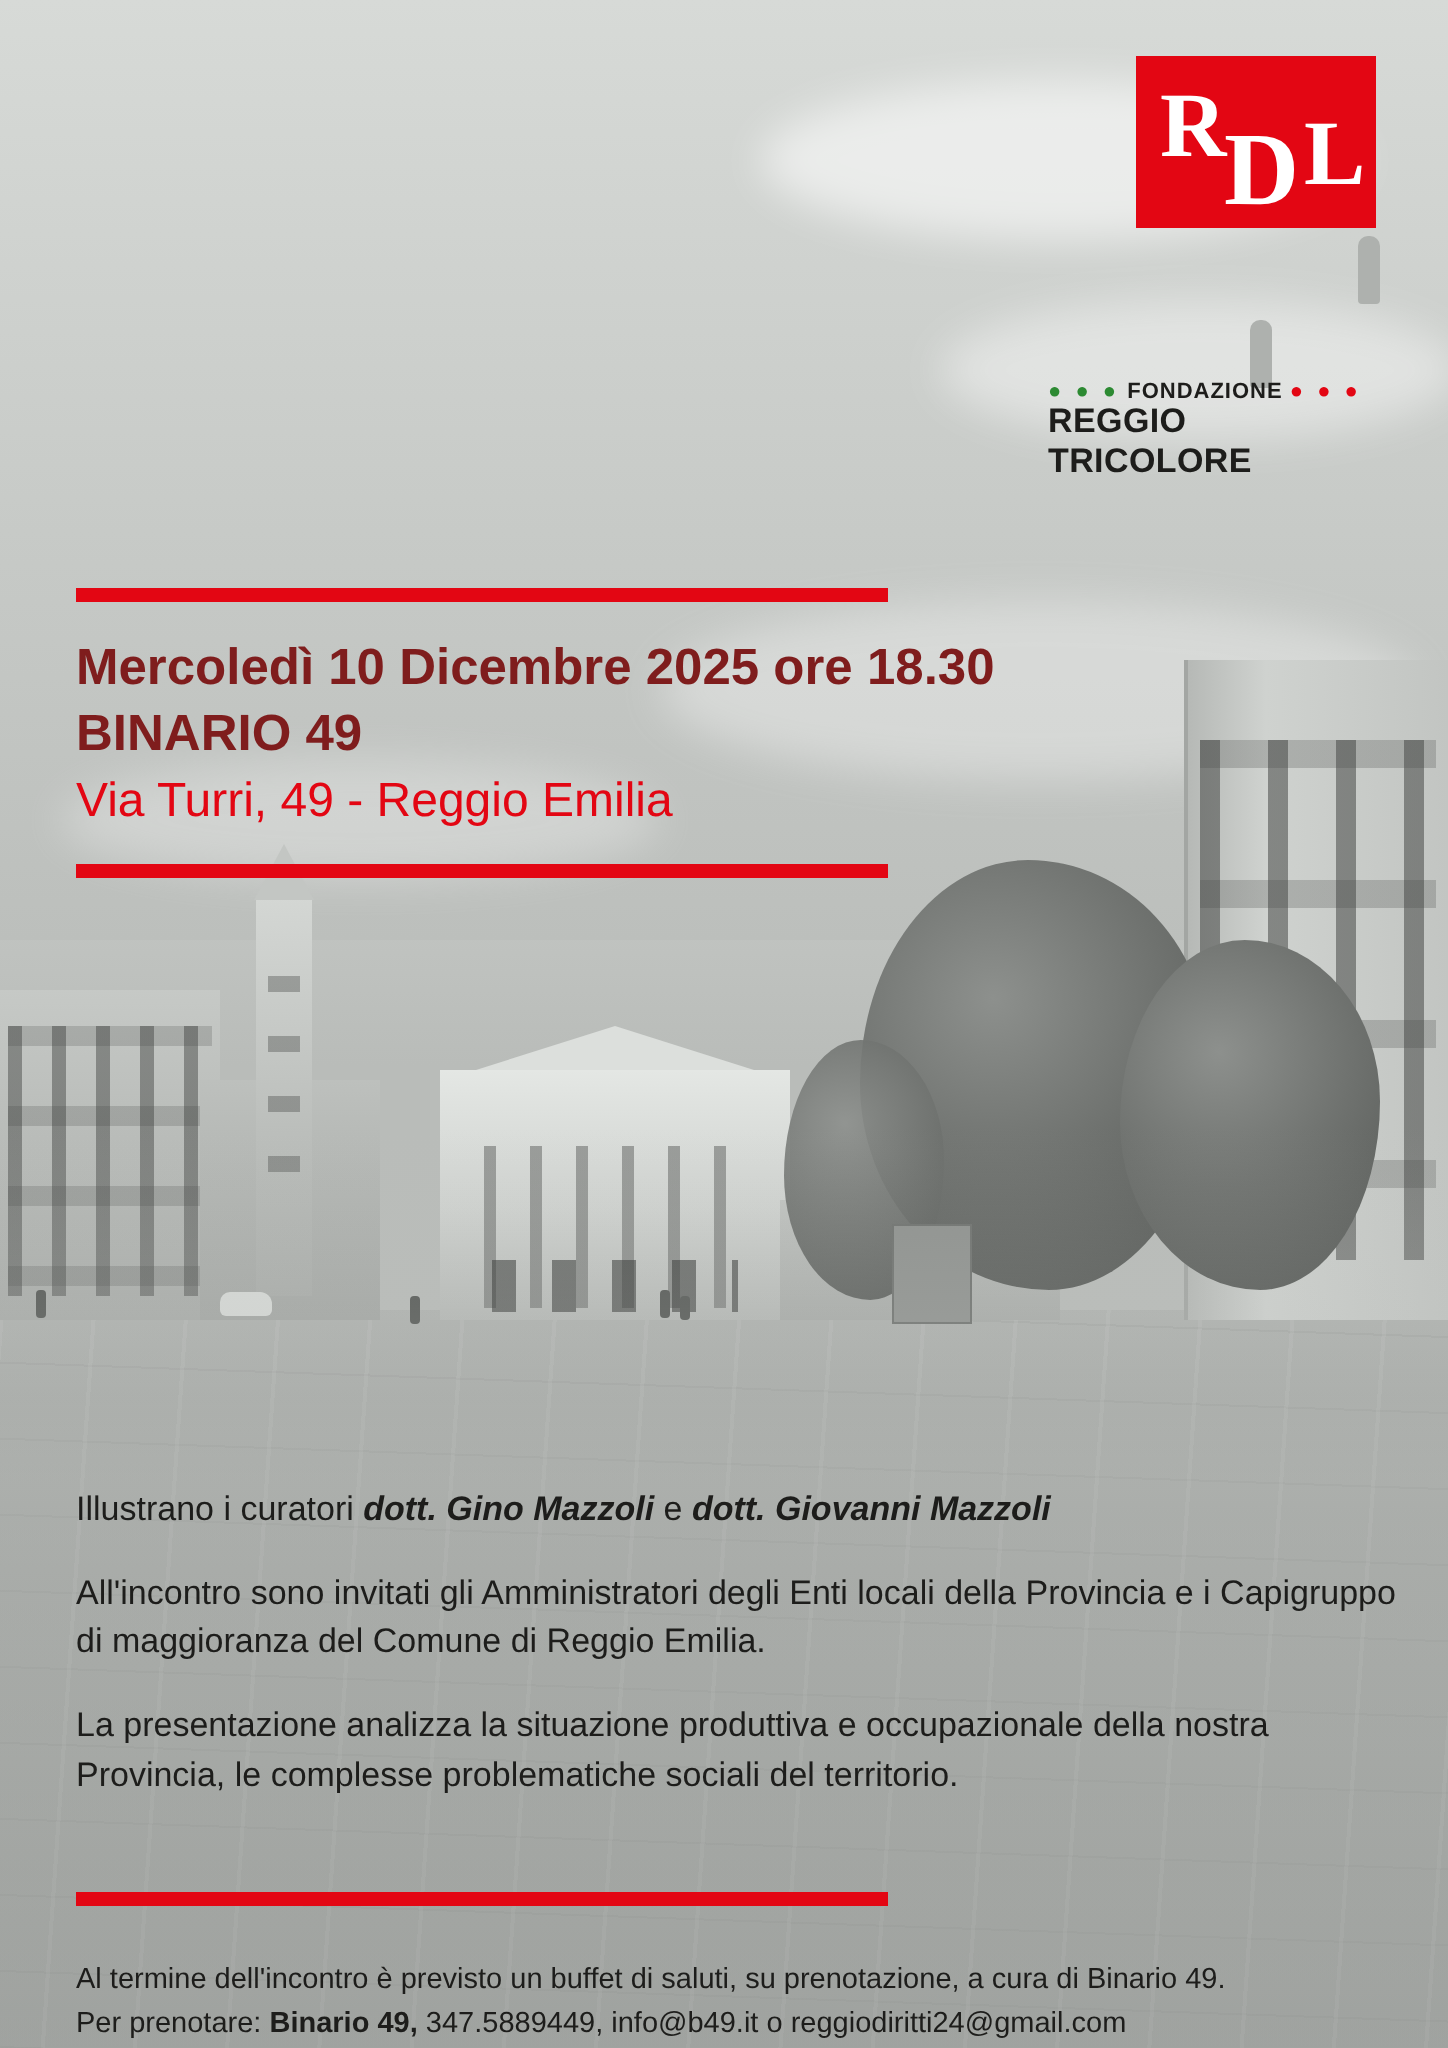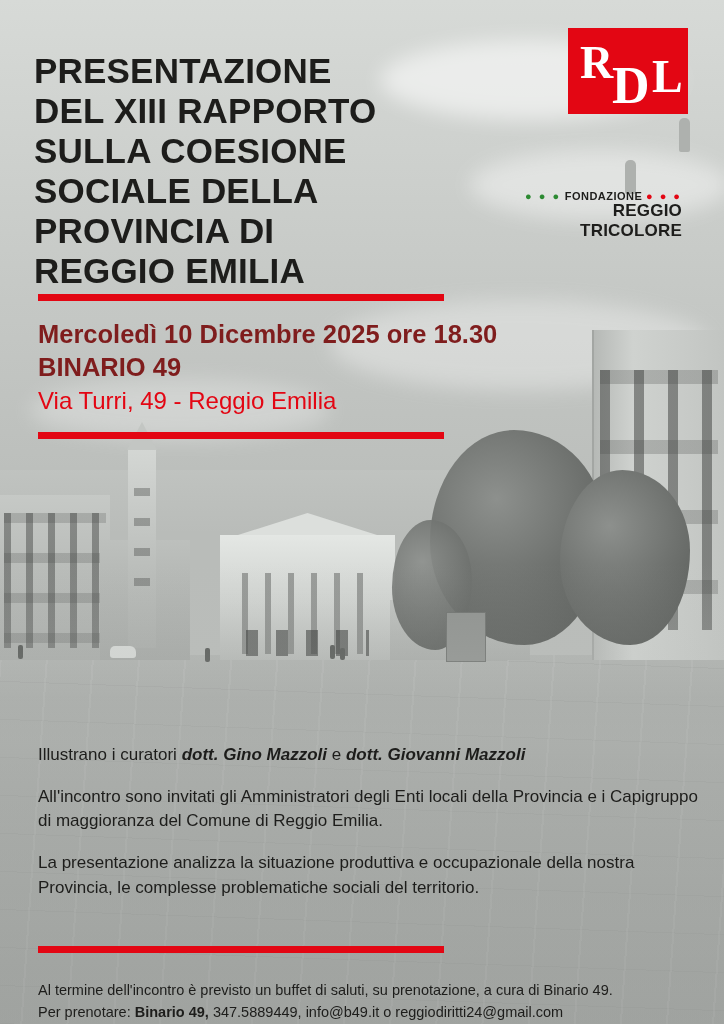--- a/index.html
+++ b/index.html
@@ -191,21 +191,21 @@
     position: absolute; color: #ffffff; font-weight: bold; font-family: "Liberation Serif", serif;
   }
   .rdl-r { left: 12px; top: 8px; font-size: 46px; }
   .rdl-d { left: 44px; top: 28px; font-size: 52px; }
   .rdl-l { left: 84px; top: 22px; font-size: 46px; }
   .rdl-text {
     width: 120px; background: #ffffff; color: #1d1d1b; text-align: center;
     font-size: 10.5px; font-weight: bold; line-height: 1.25; padding: 3px 0 4px;
   }
   .logo-ft {
-    position: absolute; right: 42px; top: 190px; width: 170px; text-align: right;
+    position: absolute; right: 30px; top: 190px; width: 170px; text-align: left;
   }
   .ft-top {
     font-size: 11px; font-weight: bold; color: #1d1d1b; letter-spacing: .5px;
   }
   .ft-top .dots { color: #2c8a32; letter-spacing: 2px; }
   .ft-top .dots.red { color: #e30613; }
   .ft-main {
     font-size: 17px; font-weight: bold; color: #1d1d1b; letter-spacing: .2px; margin-top: -1px;
   }
 
@@ -279,26 +279,20 @@
     <div class="figure f2"></div>
     <div class="figure f3"></div>
     <div class="figure f4"></div>
     <div class="car"></div>
 
     <div class="photo-overlay"></div>
   </div>
 
   <div class="content">
 
-    <h1 class="headline">PRESENTAZIONE
-DEL XIII RAPPORTO
-SULLA COESIONE
-SOCIALE DELLA
-PROVINCIA DI
-REGGIO EMILIA</h1>
 
     <div class="logo-rdl">
       <div class="rdl-mark">
         <span class="rdl-r">R</span>
         <span class="rdl-d">D</span>
         <span class="rdl-l">L</span>
       </div>
     </div>
 
     <div class="logo-ft">

